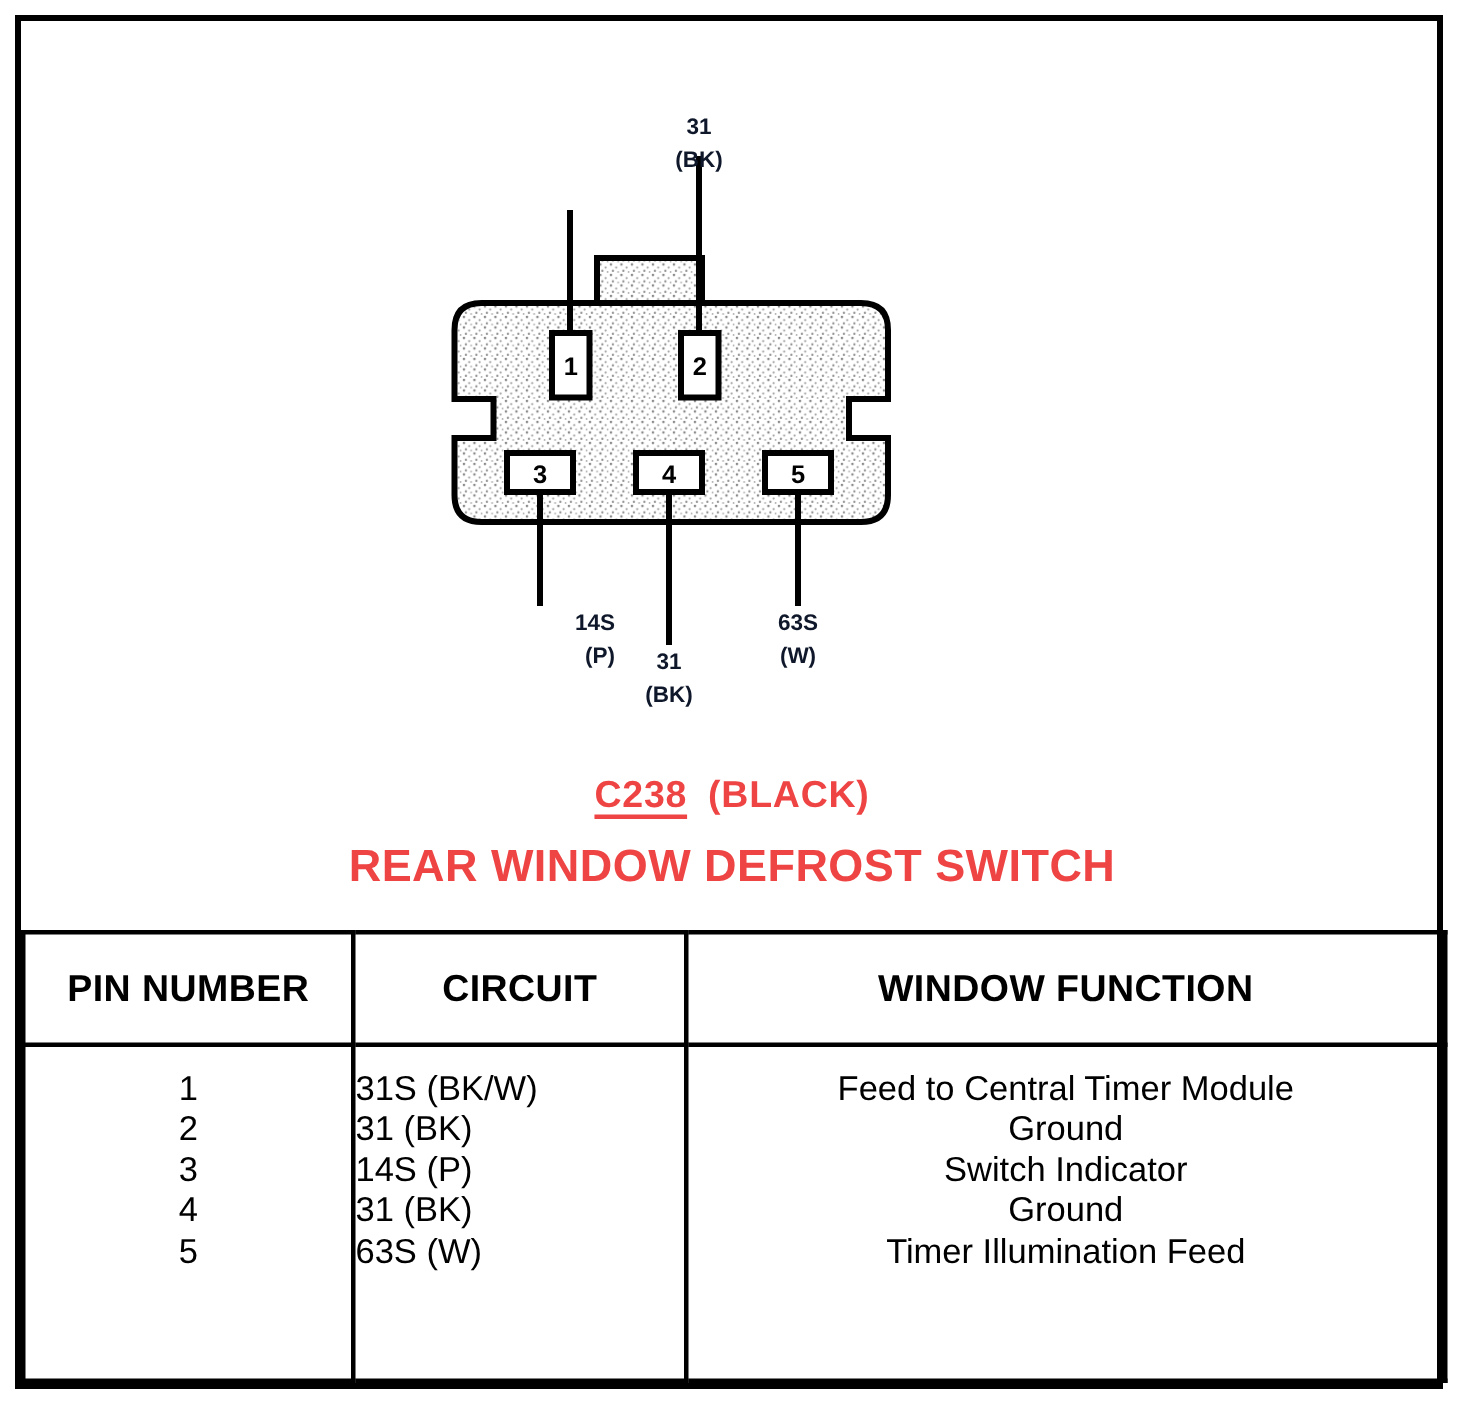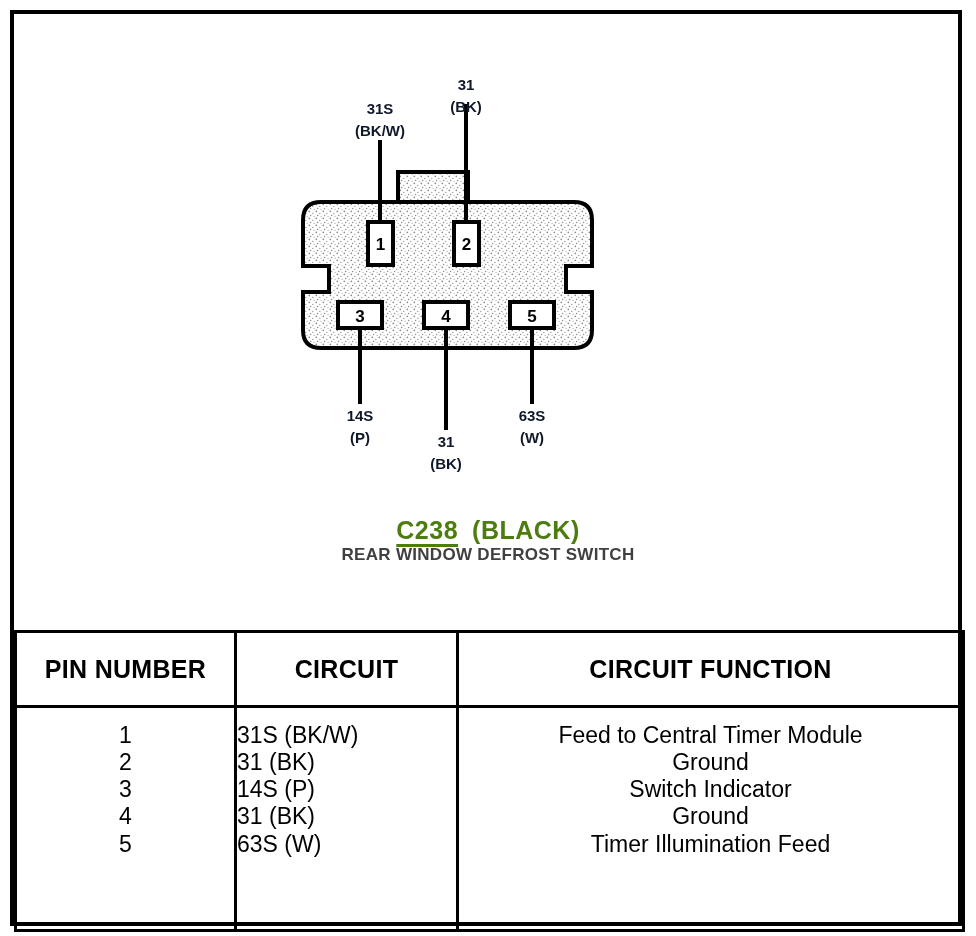--- a/index.html
+++ b/index.html
@@ -54,46 +54,46 @@
   #title-block {
     position: absolute;
     left: 14px;
     top: 516px;
     width: 948px;
     text-align: center;
   }
   #connector-title {
     font-size: 25px;
     font-weight: bold;
-    color: #4d7c0f;
+    color: #ef4444;
     letter-spacing: 0.5px;
   }
   #connector-code {
     text-decoration: underline;
     text-underline-offset: 5px;
     text-decoration-thickness: 3px;
   }
   #connector-color { margin-left: 14px; }
   #subtitle {
-    font-size: 17px;
-    font-weight: bold;
-    color: #404040;
+    margin-top: 16px;
+    font-size: 30px;
+    font-weight: bold;
+    color: #ef4444;
     letter-spacing: 0.3px;
   }
 
   
   #pin-table {
     position: absolute;
     left: 14px;
     top: 620px;
     width: 948px;
     height: 302px;
     border-collapse: collapse;
     table-layout: fixed;
-    margin-top: 10px;
   }
   #pin-table th, #pin-table td {
     border: 3px solid #000;
     padding: 0;
     color: #000;
   }
   #pin-table thead th {
     height: 72px;
     font-size: 25px;
     font-weight: bold;
@@ -167,31 +167,27 @@
       <rect x="424" y="302" width="44" height="26" fill="#ffffff" stroke="#000" stroke-width="4"></rect>
       <rect x="510" y="302" width="44" height="26" fill="#ffffff" stroke="#000" stroke-width="4"></rect>
 
       <text x="380.5" y="250" text-anchor="middle" font-family="Liberation Sans, sans-serif" font-size="17" font-weight="bold" fill="#000">1</text>
       <text x="466.5" y="250" text-anchor="middle" font-family="Liberation Sans, sans-serif" font-size="17" font-weight="bold" fill="#000">2</text>
       <text x="360" y="322" text-anchor="middle" font-family="Liberation Sans, sans-serif" font-size="17" font-weight="bold" fill="#000">3</text>
       <text x="446" y="322" text-anchor="middle" font-family="Liberation Sans, sans-serif" font-size="17" font-weight="bold" fill="#000">4</text>
       <text x="532" y="322" text-anchor="middle" font-family="Liberation Sans, sans-serif" font-size="17" font-weight="bold" fill="#000">5</text>
     </svg>
 
-    <div class="wire-label" style="left:330px; top:98px; width:100px;">
-      <div>31S</div>
-      <div>(BK/W)</div>
-    </div>
 
     <div class="wire-label" style="left:416px; top:74px; width:100px;">
       <div>31</div>
       <div>(BK)</div>
     </div>
 
-    <div class="wire-label" style="left:310px; top:405px; width:100px;">
+    <div class="wire-label" style="left:310px; top:405px; width:100px;text-align:right;">
       <div>14S</div>
       <div>(P)</div>
     </div>
 
     <div class="wire-label" style="left:396px; top:431px; width:100px;">
       <div>31</div>
       <div>(BK)</div>
     </div>
 
     <div class="wire-label" style="left:482px; top:405px; width:100px;">
@@ -210,21 +206,21 @@
   <table id="pin-table">
     <colgroup>
       <col class="col-pin">
         <col class="col-circ">
         <col class="col-func">
     </colgroup>
     <thead>
       <tr>
         <th>PIN NUMBER</th>
         <th>CIRCUIT</th>
-        <th>CIRCUIT FUNCTION</th>
+        <th>WINDOW FUNCTION</th>
       </tr>
     </thead>
     <tbody>
       <tr>
         <td id="body-cell-pin">
           <div class="body-list">
               <div>1</div>
               <div>2</div>
               <div>3</div>
               <div>4</div>

